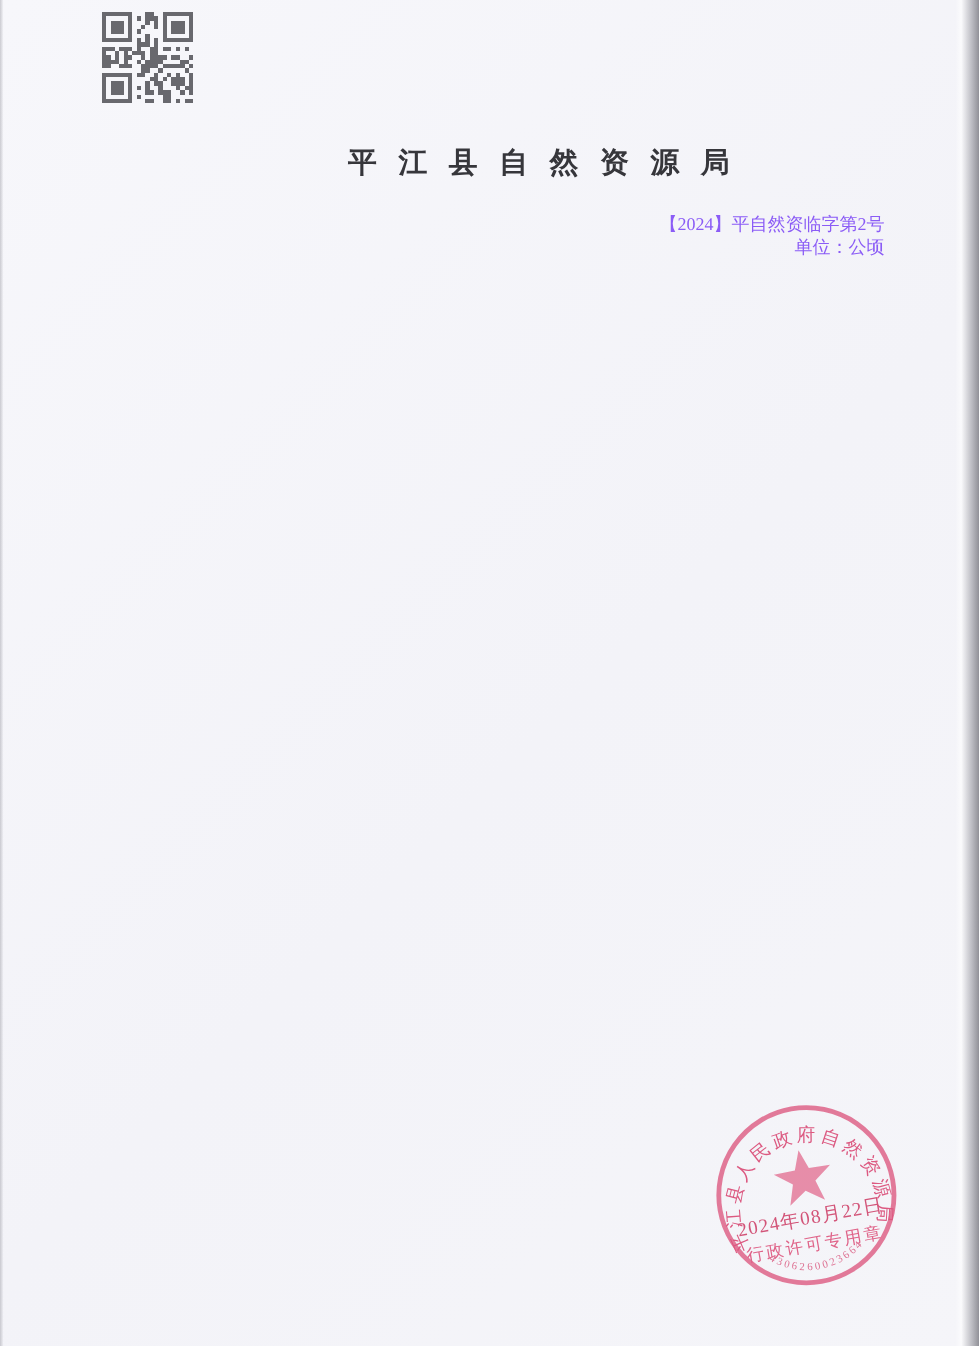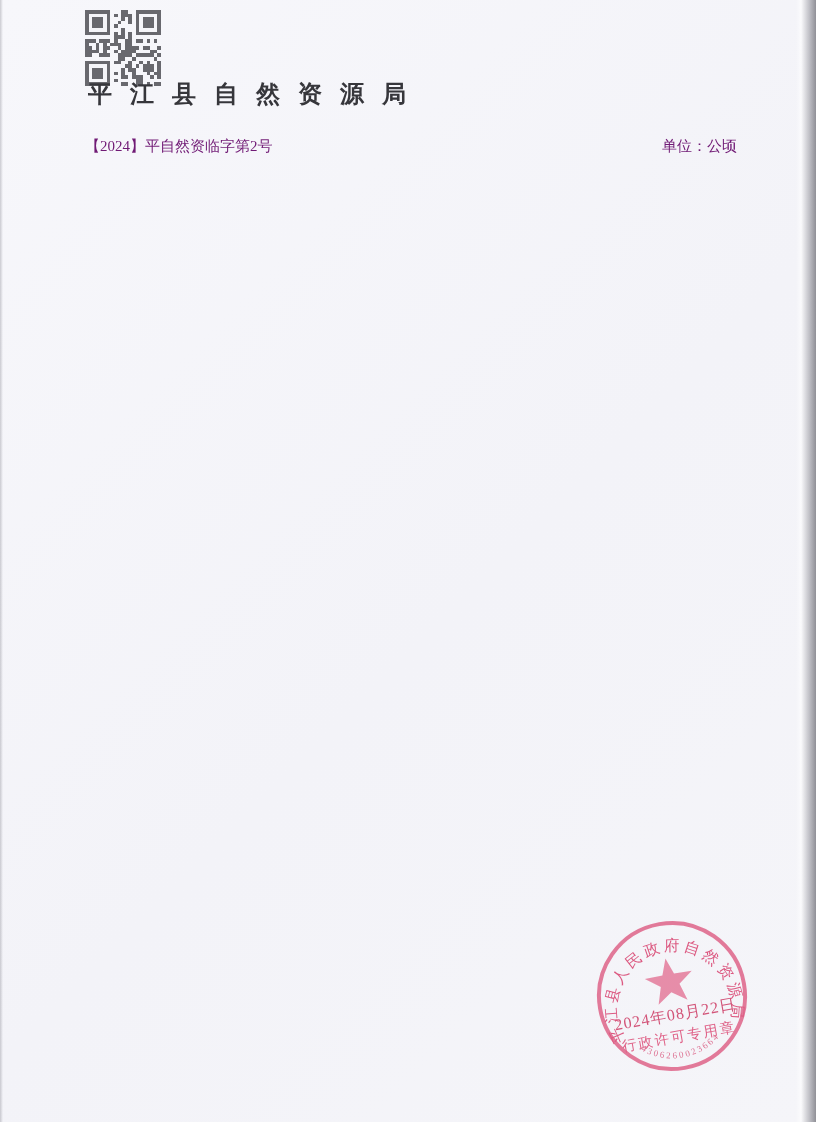--- a/index.html
+++ b/index.html
@@ -20,27 +20,27 @@
     background:linear-gradient(to right, rgba(0,0,0,0) 0%, rgba(255,255,255,.6) 25%, rgba(140,140,148,.55) 70%, rgba(90,90,98,.65) 100%);
   }
   .edge-left {
     position:absolute; top:0; left:0; width:3px; height:1122px;
     background:linear-gradient(to right, rgba(120,120,130,.35), rgba(0,0,0,0));
   }
   .qr {
     position:absolute; left:85px; top:10px; width:76px; height:76px;
     opacity:.82;
   }
-  .title-wrap { position:relative; padding-top:78px; text-align:left; padding-left:88px; }
+  .title-wrap { position:relative; padding-top:119px; text-align:center; padding-left:88px; }
   .title-line { font-size:24px; font-weight:bold; letter-spacing:6px; color:#36363b; white-space:pre; }
   .title-line + .title-line { margin-top:8px; }
   .docnum-row {
     position:relative; width:652px; margin:27px 0 0 85px;
     display:flex; justify-content:space-between; align-items:flex-end;
-    font-size:15px; color:#701a75;
+    font-size:15px; color:#8b5cf6;flex-direction:column;
   }
   table.form {
     border-collapse:collapse; table-layout:fixed;
     width:652px; margin:3px 0 0 85px;
     font-size:14px; color:#303035;
   }
   table.form td {
     border:1px solid #4e4e54;
     text-align:center; vertical-align:middle;
     padding:2px 4px;

